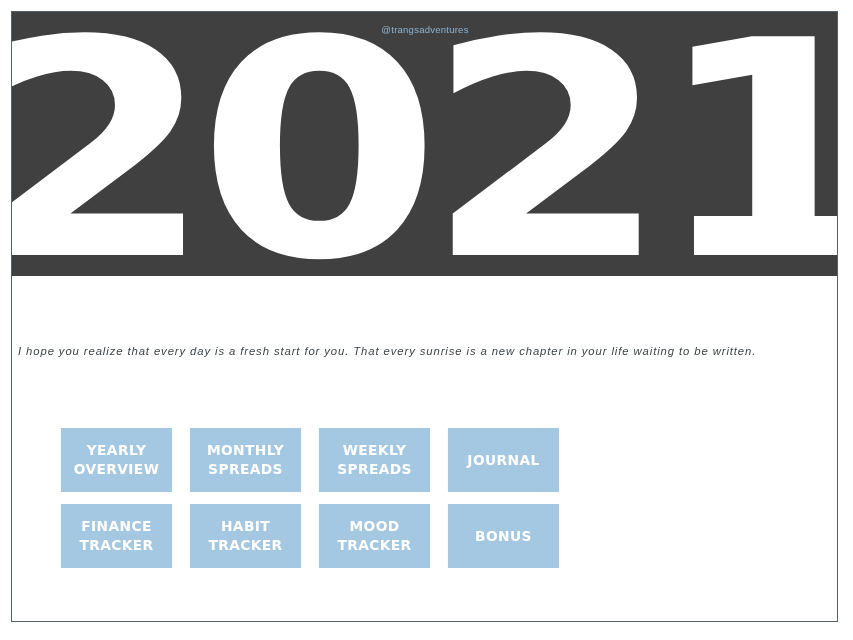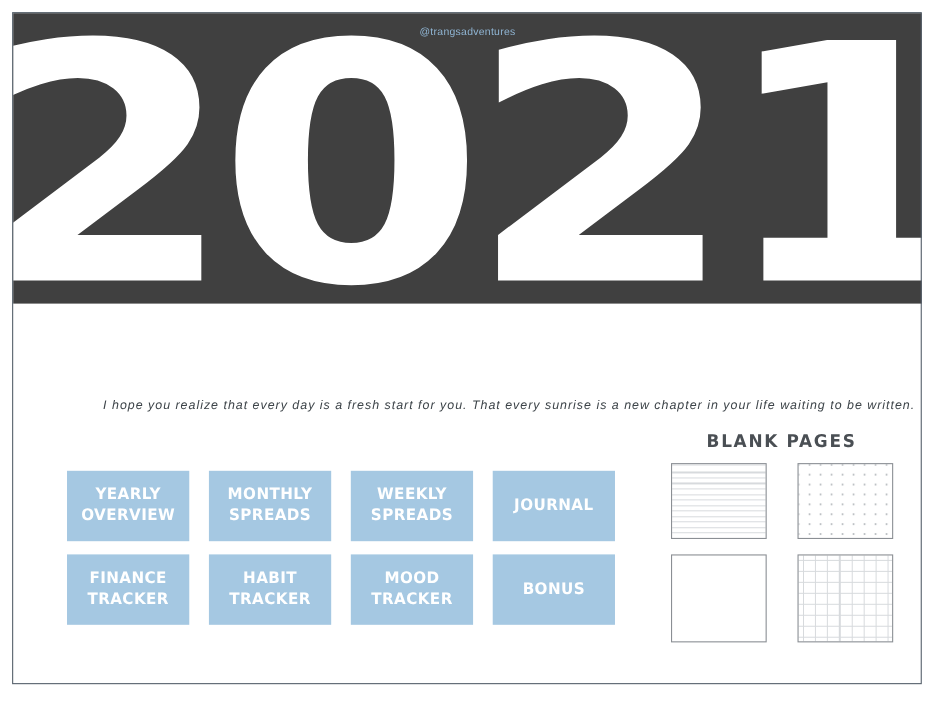--- a/index.html
+++ b/index.html
@@ -74,26 +74,26 @@
     letter-spacing: -14px;
     white-space: nowrap;
     margin-top: 8px;
     -webkit-font-smoothing: antialiased;
   }
 
   
   .quote {
     position: absolute;
     left: 12px;
-    top: 358px;
+    top: 340px;
     width: 826px;
     height: 22px;
     display: flex;
     align-items: center;
-    justify-content: flex-end;
+    justify-content: flex-start;
     box-sizing: border-box;
     padding: 0 6px;
   }
   .quote span {
     font-family: "Liberation Sans", sans-serif;
     font-style: italic;
     font-size: 11.3px;
     letter-spacing: 0.9px;
     color: #3d4449;
     white-space: nowrap;
@@ -228,27 +228,18 @@
       <div class="nav-btn">JOURNAL</div>
       <div class="nav-btn">FINANCE
 TRACKER</div>
       <div class="nav-btn">HABIT
 TRACKER</div>
       <div class="nav-btn">MOOD
 TRACKER</div>
       <div class="nav-btn">BONUS</div>
     </div>
 
-    <div class="blank-section">
-      <div class="blank-title">BLANK PAGES</div>
-      <div class="thumb-grid">
-        <div class="thumb lined"></div>
-        <div class="thumb dotted"></div>
-        <div class="thumb plain"></div>
-        <div class="thumb grid"></div>
-      </div>
-    </div>
 
   </div>
 
   <div class="frame"></div>
 
 </div>
 
 </body></html>

